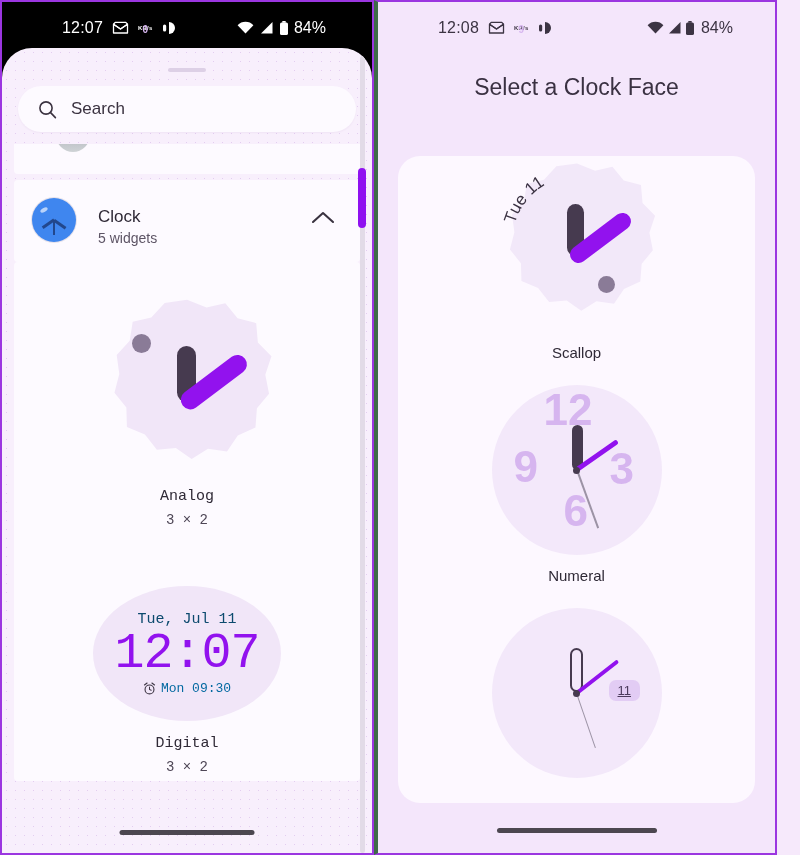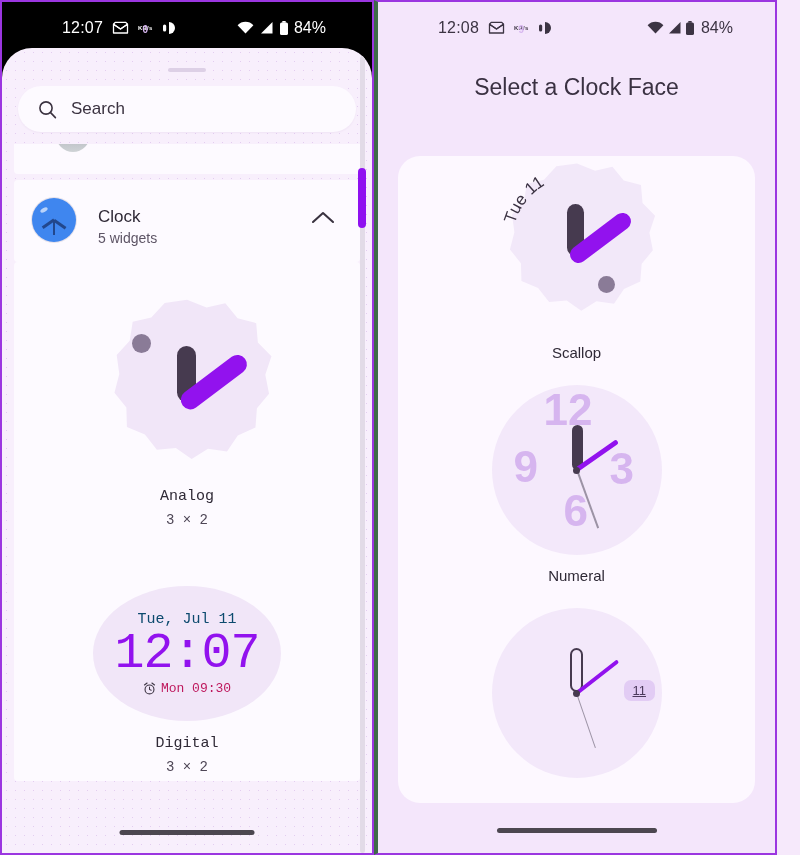--- a/index.html
+++ b/index.html
@@ -97,21 +97,21 @@
   .dot-marker{position:absolute;border-radius:50%;background:#8a7b97;}
 
   
   .digital{
     width:188px;height:135px;border-radius:50%/50%;
     background:#f1e6f8;display:flex;flex-direction:column;
     align-items:center;justify-content:center;
   }
   .dg-date{font-size:15px;color:#0c4a6e;}
   .dg-time{font-size:50px;color:#9212ee;line-height:1.06;letter-spacing:-1px;margin-top:-1px;}
-  .dg-alarm{display:flex;align-items:center;gap:5px;font-size:13px;color:#be185d;margin-top:1px;}
+  .dg-alarm{display:flex;align-items:center;gap:5px;font-size:13px;color:#0369a1;margin-top:1px;}
 
   .scrollbar-track{
     position:absolute;right:7px;top:8px;bottom:0;width:5px;border-radius:3px;background:#e2dbe7;
   }
   .scrollbar-thumb{
     position:absolute;right:6px;top:120px;width:8px;height:60px;border-radius:5px;background:#8f11f0;
   }
 
   .navline{
     position:absolute;left:50%;transform:translateX(-50%);
@@ -347,21 +347,21 @@
         </div>
         <span class="face-label">Numeral</span>
       </div>
 
       <div class="face-item" style="margin-top:24px;">
         <div class="round-face">
           <div style="position:absolute;width:13px;height:44px;border:2px solid #463a4f;border-radius:9px;left:78px;top:40px;box-sizing:border-box;background:transparent;"></div>
           <div class="hand" style="width:4px;height:52px;background:#9212ee;left:83px;top:33px;transform-origin:50% 52px;transform:rotate(52deg);"></div>
           <div class="hand" style="width:1.3px;height:58px;background:#9c93a5;left:84.5px;top:85px;transform-origin:50% 0;transform:rotate(-19deg);border-radius:0;"></div>
           <div class="pivot" style="width:7px;height:7px;background:#463a4f;left:81.5px;top:81.5px;"></div>
-          <span class="date-pill" style="left:132px;top:72px;text-decoration:underline;">11</span>
+          <span class="date-pill" style="left:117px;top:72px;text-decoration:underline;">11</span>
         </div>
       </div>
 
     </div>
 
     <div class="navline" style="bottom:20px;width:160px;"></div>
   </div>
 
 </div>
 

